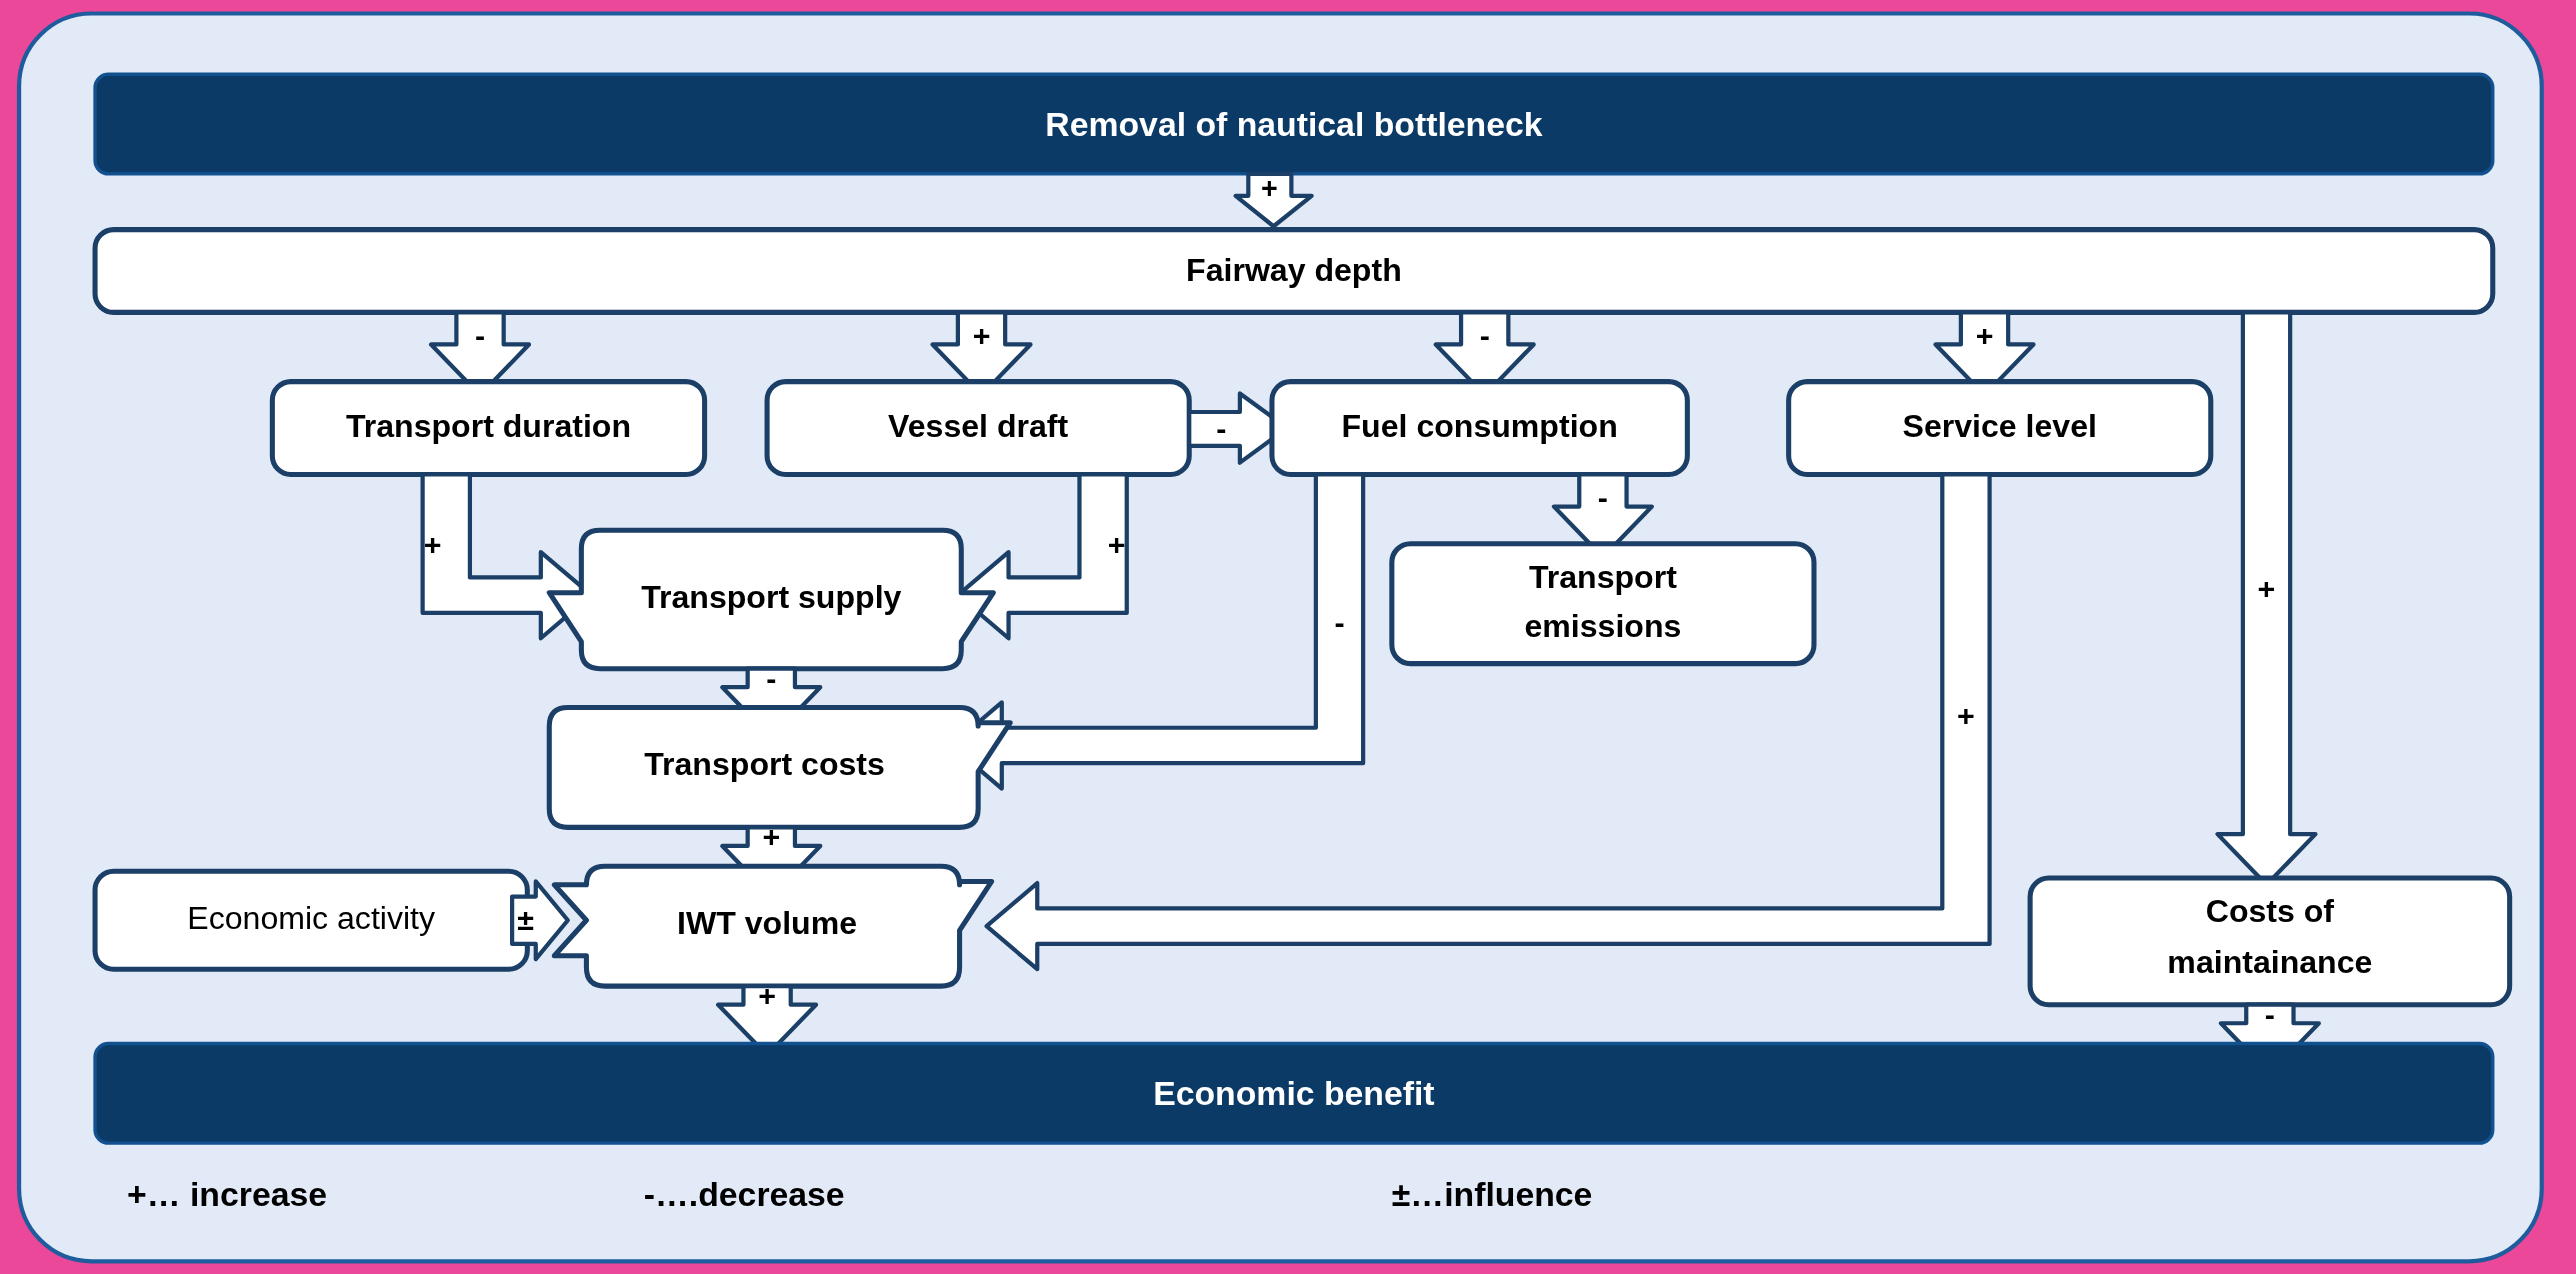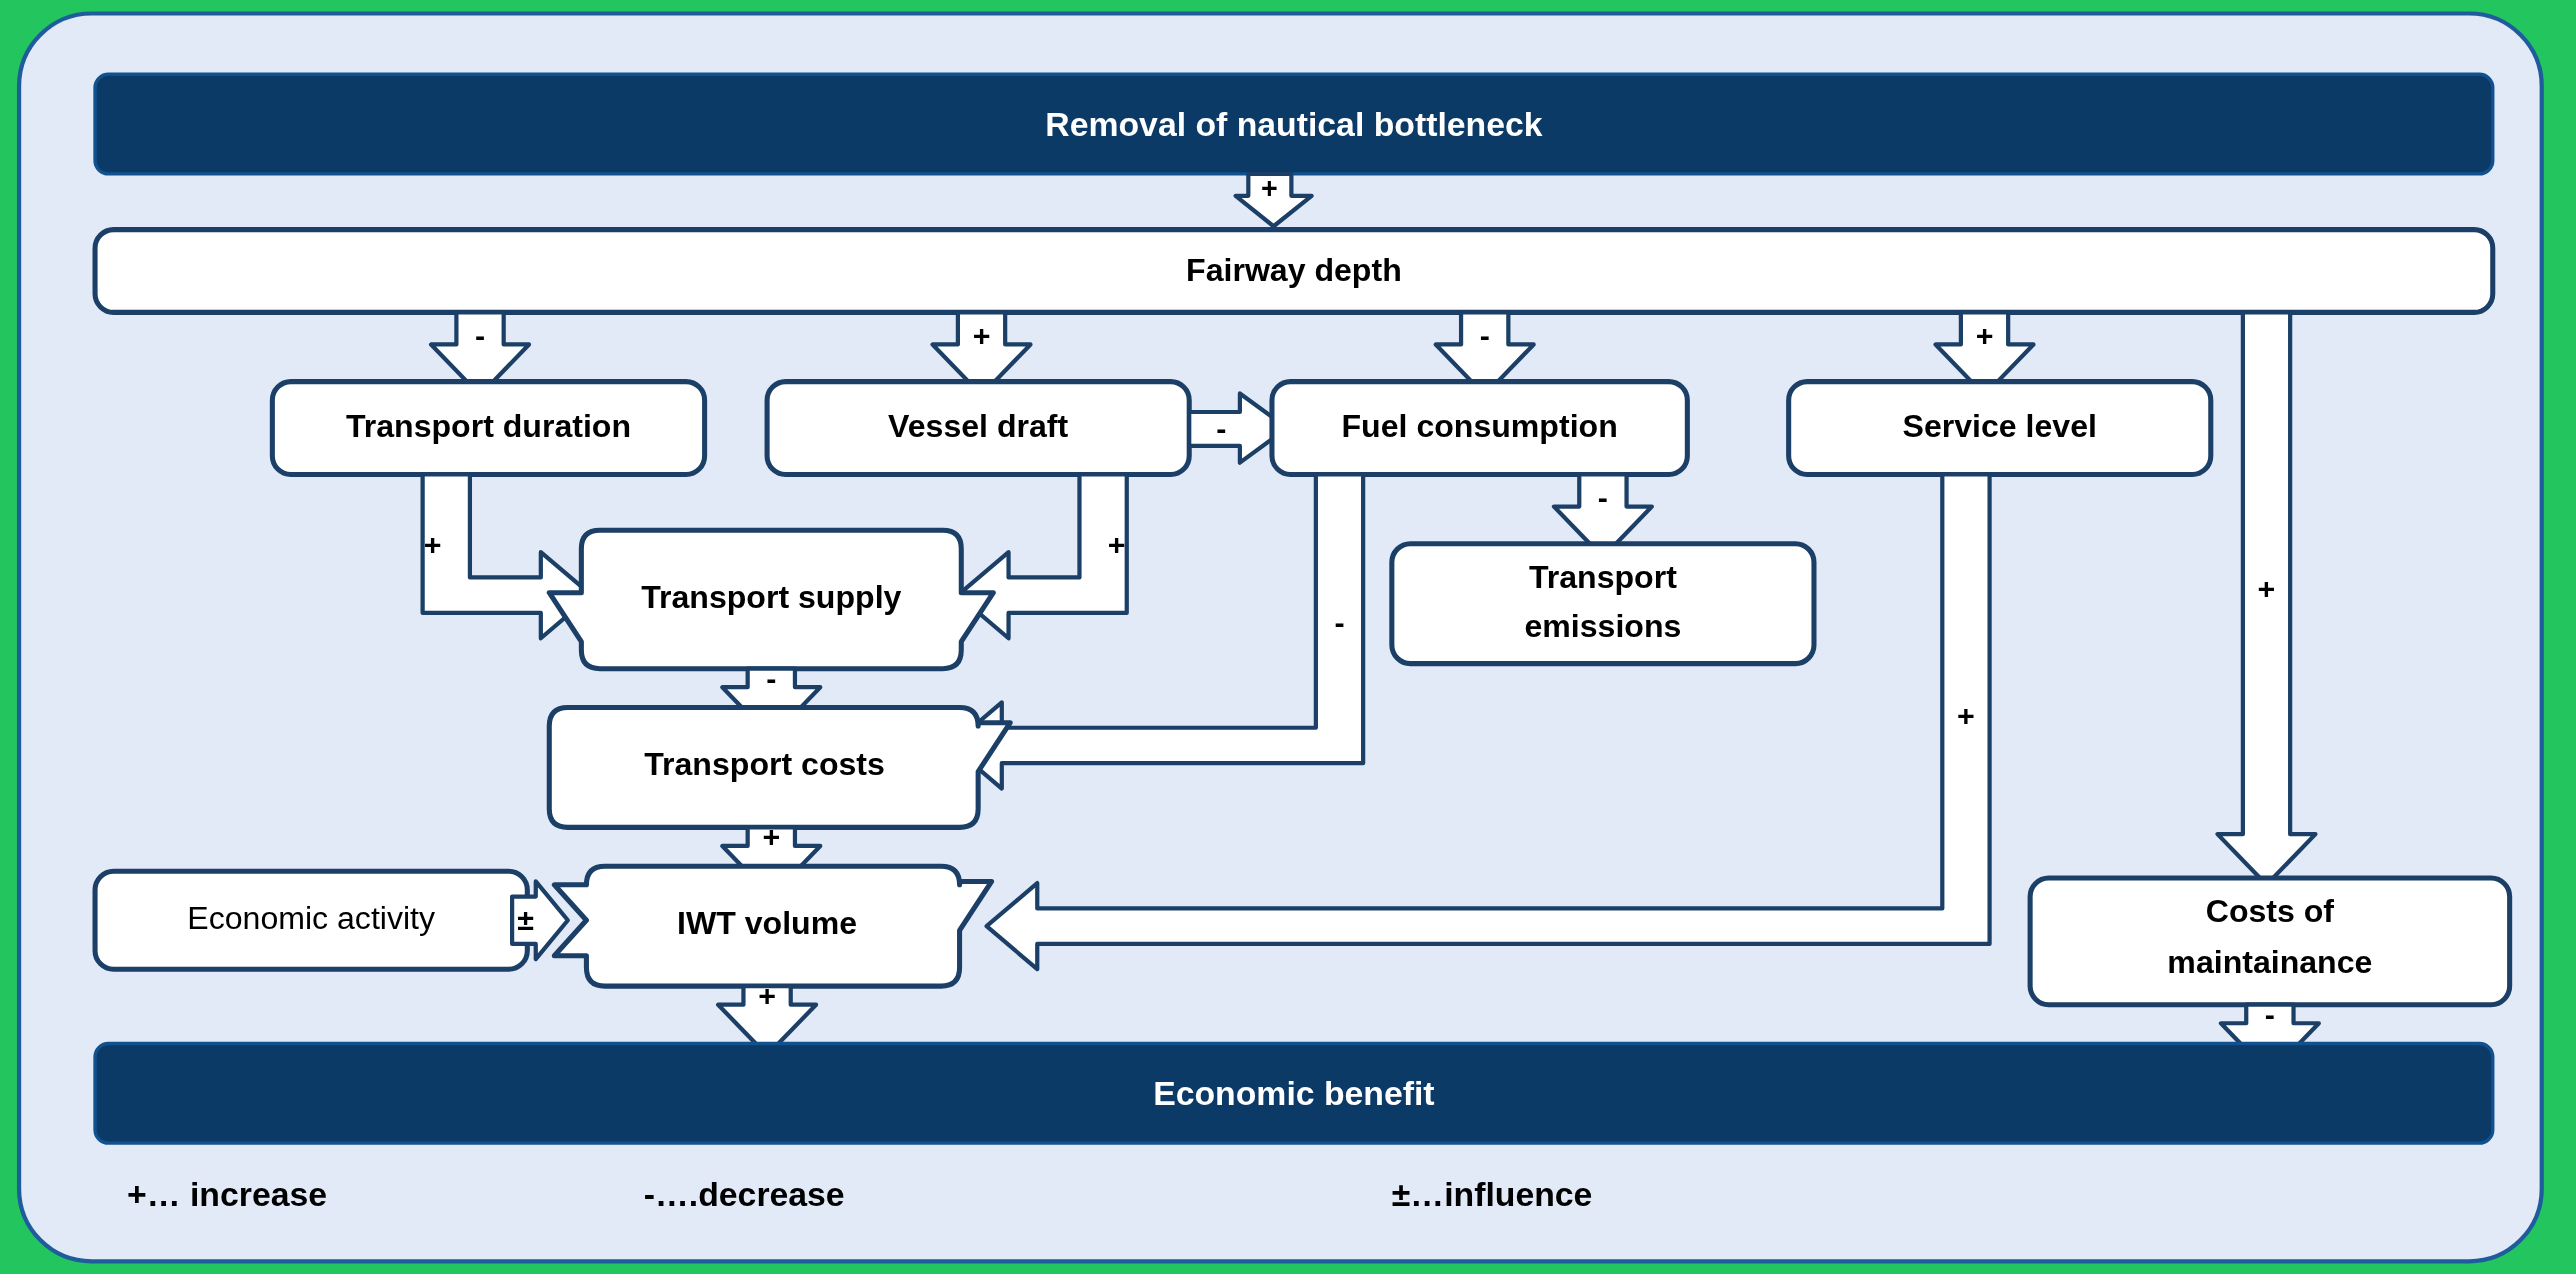--- a/index.html
+++ b/index.html
@@ -1,17 +1,17 @@
 <!DOCTYPE html>
 <html style="font-size:13.5px"><head>
 <meta charset="utf-8">
 <style>
   html,body{margin:0;padding:0;background:#ffffff;}
   body{font-family:"Liberation Sans",sans-serif;}
-  #stage{position:relative;width:2576px;height:1274px;overflow:hidden;background:#22c55e;}
+  #stage{position:relative;width:2576px;height:1274px;overflow:hidden;background:#ec4899;}
   #stage svg{position:absolute;inset:0;display:block;}
   .box-label{font-family:"Liberation Sans",sans-serif;font-weight:bold;fill:#000000;text-anchor:middle;dominant-baseline:middle;}
   .box-label.plain{font-weight:normal;}
   .band-label{font-family:"Liberation Sans",sans-serif;font-weight:bold;fill:#ffffff;text-anchor:middle;dominant-baseline:middle;}
   .sign{font-family:"Liberation Sans",sans-serif;font-weight:bold;fill:#000000;text-anchor:middle;dominant-baseline:middle;}
   .legend-label{font-family:"Liberation Sans",sans-serif;font-weight:bold;fill:#000000;dominant-baseline:middle;}
 </style>
 </head>
 <body>
 

